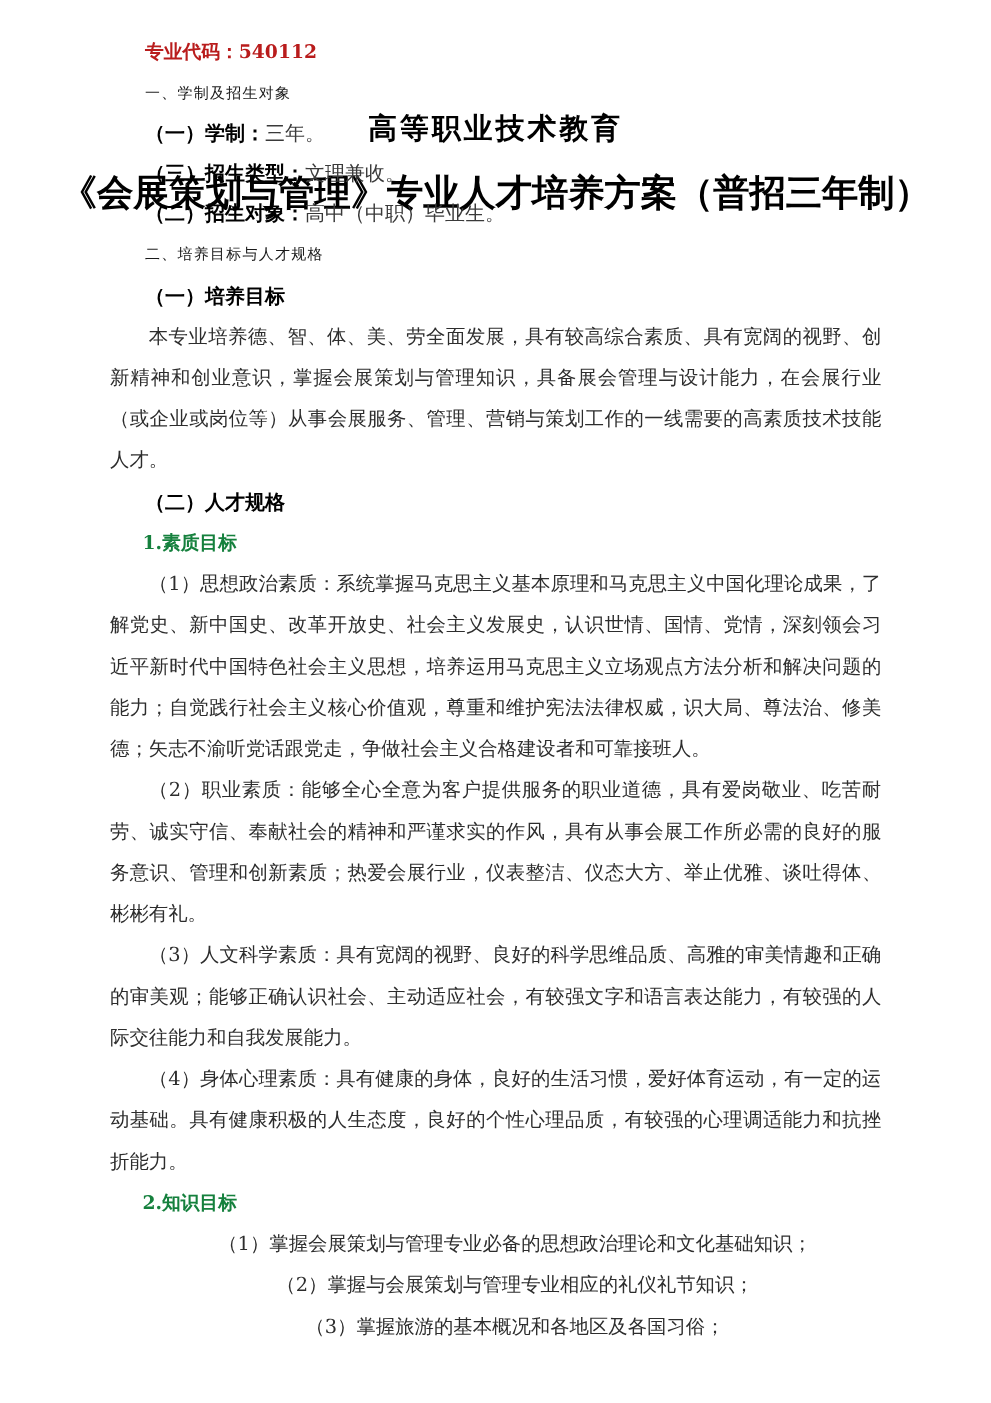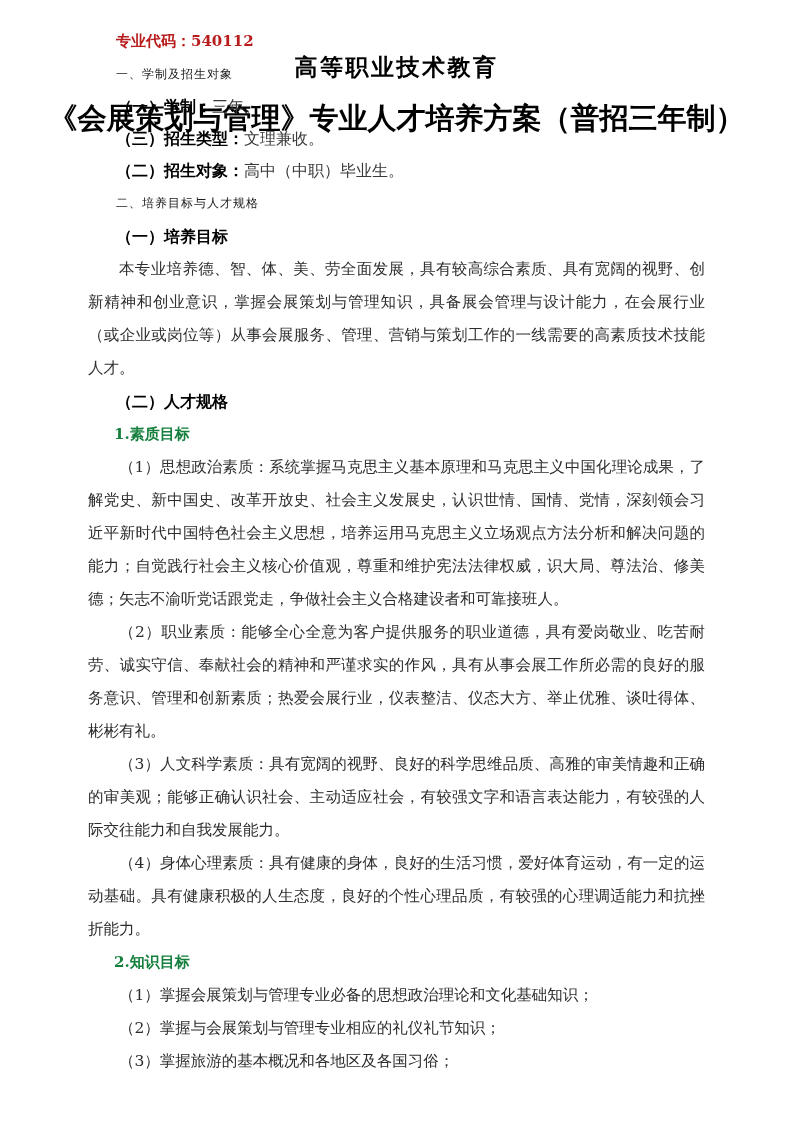--- a/index.html
+++ b/index.html
@@ -30,21 +30,21 @@
   
   .doc-title-1 {
     text-align: center;
     font-family: "DejaVu Sans", "Liberation Sans", sans-serif;
     font-weight: 700;
     font-size: 23px;
     line-height: 30px;
     letter-spacing: 2.5px;
     color: #000000;
     margin: 0;
-    padding-top: 52px;
+    padding-top: 88px;
   }
   .doc-title-2 {
     text-align: center;
     font-family: "DejaVu Serif", "Liberation Serif", serif;
     font-weight: 700;
     font-size: 29px;
     line-height: 36px;
     letter-spacing: 0px;
     color: #000000;
     margin: 0;
@@ -121,21 +121,21 @@
     font-family: "DejaVu Serif", "Liberation Serif", serif;
     font-size: 15.5px;
     line-height: 33px;
     color: #2d2d2d;
     margin: 0;
     text-align: justify;
     text-justify: inter-ideograph;
     text-indent: 31px;
   }
   .list-p.nojust {
-    text-align: left;
+    text-align: center;
   }
 </style>
 </head>
 <body>
 
 <div class="page">
 
   <h1 class="doc-title-1">高等职业技术教育</h1>
 
   <h2 class="doc-title-2">《会展策划与管理》专业人才培养方案（普招三年制）</h2>

